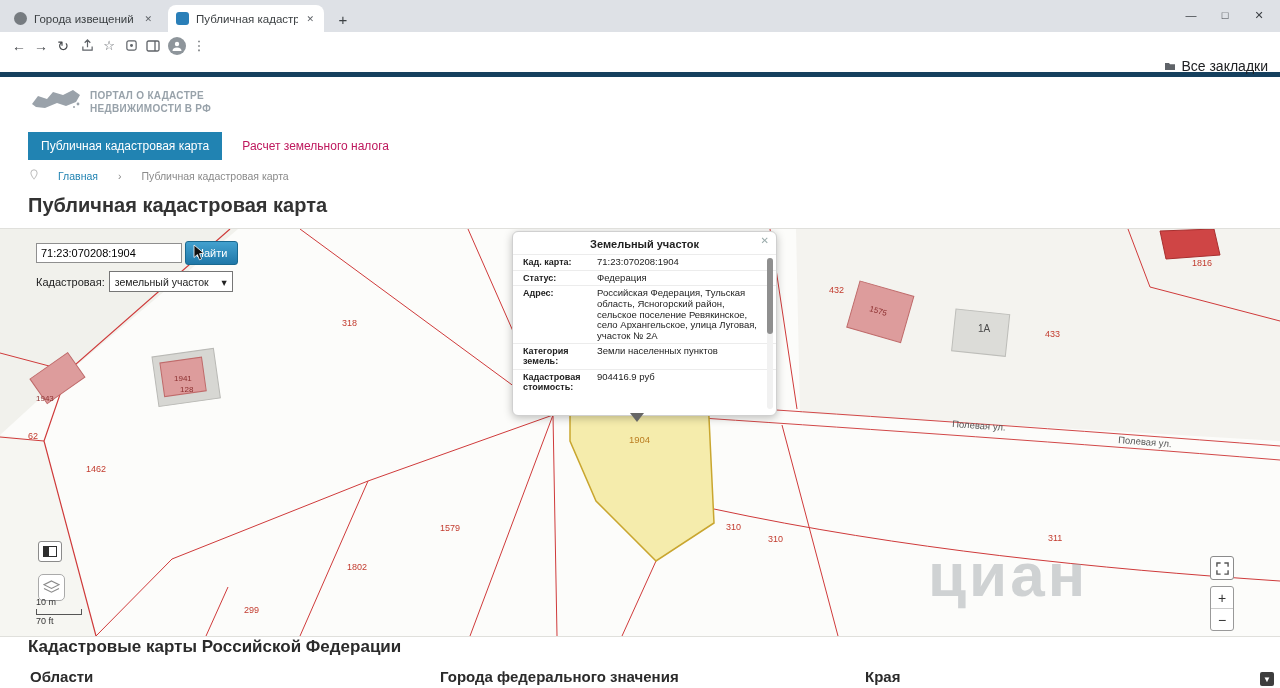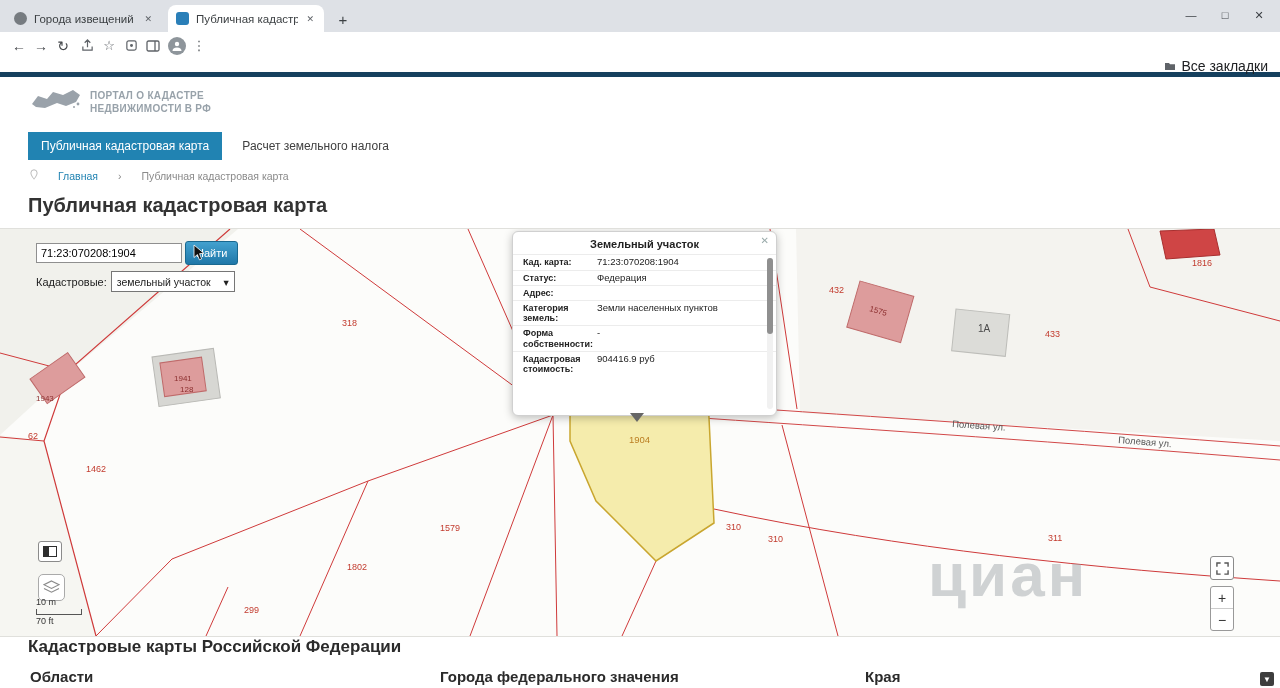--- a/index.html
+++ b/index.html
@@ -31,21 +31,21 @@
 
   .bookmarksbar{height:13px;background:#fff;display:flex;align-items:center;justify-content:flex-end;
                 padding-right:12px;font-size:14px;color:#202124;gap:5px;}
   .navyband{height:5px;background:#15405e;}
 
   
   .logo-row{display:flex;align-items:center;margin:9px 0 0 30px;}
   .logo-text{margin-left:8px;font-size:10px;font-weight:bold;color:#98a2aa;line-height:1.3;letter-spacing:.3px;}
   .nav-row{display:flex;align-items:center;margin:15px 0 0 28px;font-size:12px;}
   .nav-btn{background:#2183b2;color:#fff;padding:7px 13px;}
-  .nav-link{color:#404040;margin-left:20px;}
+  .nav-link{color:#be185d;margin-left:20px;}
   .crumbs{display:flex;align-items:center;margin:9px 0 0 30px;font-size:10.5px;color:#8a8a8a;gap:20px;}
   .crumb-link{color:#2183b2;}
   .page-title{margin:12px 0 0 28px;font-size:20px;color:#333;font-weight:600;}
 
   
   .map{position:relative;margin-top:11px;height:407px;background:#fcfcfa;
        border-top:1px solid #e0e0dc;border-bottom:1px solid #e0e0dc;overflow:hidden;}
   .map svg.base{position:absolute;left:0;top:0;}
   svg text{font-family:"Liberation Sans",sans-serif;}
   .pnum{font-size:9px;fill:#c23b2e;}
@@ -272,21 +272,21 @@
   <div class="search-box">
     <input class="search-input" value="71:23:070208:1904" style="">
     <button class="search-btn">Найти</button>
   </div>
   <div class="cursor">
     <svg width="13" height="17" viewBox="0 0 13 17">
         <path d="M1,1 L1,13.5 L4.4,10.6 L6.4,15.8 L8.6,14.9 L6.6,9.7 L11,9.4 Z" fill="#111" stroke="#fff" stroke-width="0.8"></path>
       </svg>
   </div>
   <div class="filter-row">
-    <span>Кадастровые:</span>
+    <span>Кадастровая:</span>
     <span class="filter-select">
       <span>земельный участок</span>
       <span>▾</span>
     </span>
   </div>
 
   <div class="mini-btn" style="left:38px;top:312px;width:24px;height:21px;">
     <span class="legend-ic"></span>
   </div>
   <div class="mini-btn" style="left:38px;top:345px;width:27px;height:27px;border-radius:5px;border-color:#aaa;">
@@ -317,28 +317,25 @@
     <div class="popup-row">
       <span class="lbl">Кад. карта:</span>
       <span class="val">71:23:070208:1904</span>
     </div>
     <div class="popup-row">
       <span class="lbl">Статус:</span>
       <span class="val">Федерация</span>
     </div>
     <div class="popup-row">
       <span class="lbl">Адрес:</span>
+      <span class="val">Российская Федерация, Тульская область, Ясногорский район, сельское поселение Ревякинское, село Архангельское, улица Луговая, участок № 2А</span>
     </div>
     <div class="popup-row">
       <span class="lbl">Категория земель:</span>
       <span class="val">Земли населенных пунктов</span>
-    </div>
-    <div class="popup-row">
-      <span class="lbl">Форма собственности:</span>
-      <span class="val">-</span>
     </div>
     <div class="popup-row">
       <span class="lbl">Кадастровая стоимость:</span>
       <span class="val">904416.9 руб</span>
     </div>
     <div class="popup-scroll">
       <div class="popup-thumb"></div>
     </div>
   </div>
   <div class="popup-tail"></div>

